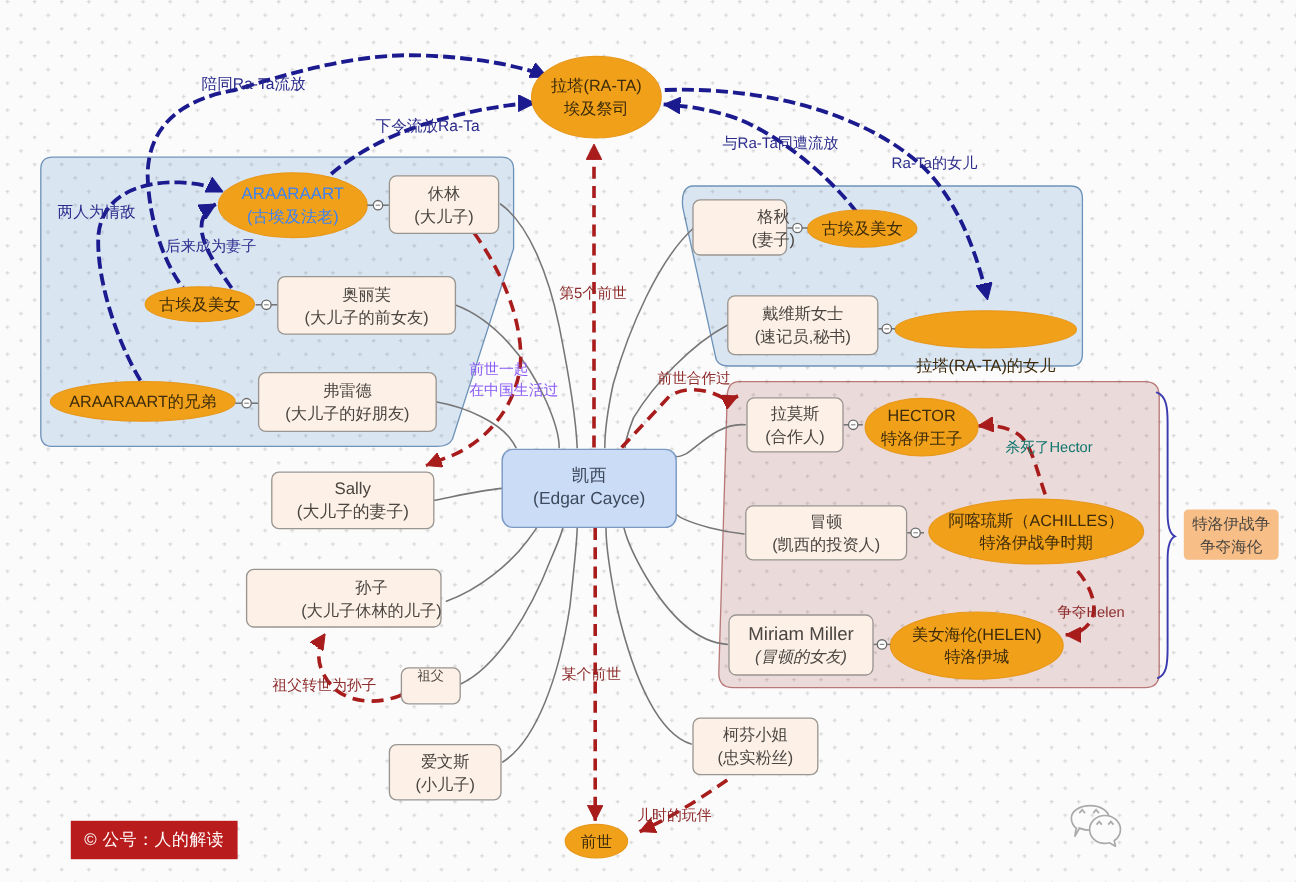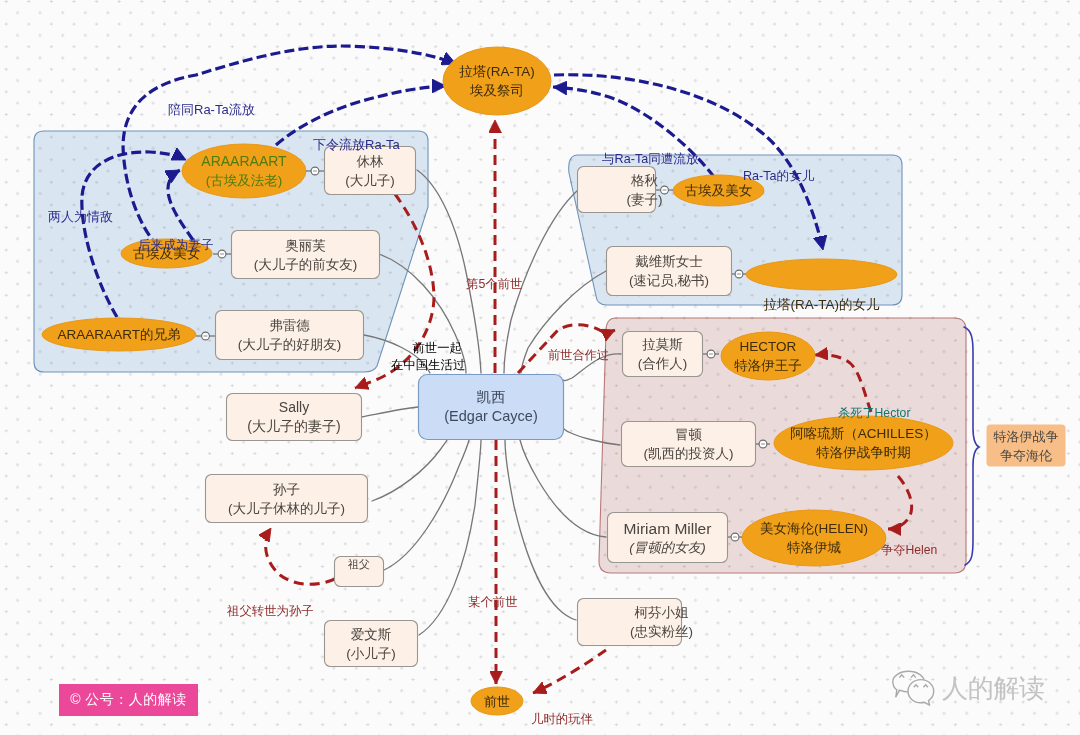--- a/index.html
+++ b/index.html
@@ -1,21 +1,21 @@
 <!DOCTYPE html>
 <html><head>
 <meta charset="utf-8">
 <style>
   html,body{margin:0;padding:0;background:#fff;}
   body{width:1080px;height:735px;overflow:hidden;font-family:"Liberation Sans",sans-serif;}
   #stage{position:relative;width:1080px;height:735px;overflow:hidden;background:#fbfbfb;}
   svg.layer{position:absolute;left:0;top:0;}
   .nodeLbl{position:absolute;display:flex;flex-direction:column;align-items:center;
            justify-content:center;text-align:center;color:#4a4540;line-height:19px;}
-  .relLbl{position:absolute;white-space:nowrap;margin-top:40px;}
+  .relLbl{position:absolute;white-space:nowrap;}
 </style>
 </head>
 <body>
 
 <div id="stage">
   <svg class="layer" id="bg-svg" width="1080" height="735">
       <defs>
         <pattern id="xgrid" width="22.6" height="22.6" patternUnits="userSpaceOnUse">
           <rect width="22.6" height="22.6" fill="#fbfbfb"></rect>
           <path d="M 4.6 1.4 L 7.8 1.4 M 6.2 -0.2 L 6.2 3.0 M 15.9 12.7 L 19.1 12.7 M 17.5 11.1 L 17.5 14.3" stroke="#d8d8d8" stroke-width="1" fill="none"></path>
@@ -126,21 +126,21 @@
       <line x1="728" y1="537" x2="742" y2="537" stroke="#767676" stroke-width="1.3"></line>
       <circle cx="735" cy="537" r="3.9" fill="#fff" stroke="#6b6b6b" stroke-width="1.1"></circle>
       <line x1="733.1" y1="537" x2="736.9" y2="537" stroke="#8a8a8a" stroke-width="1"></line>
       <path d="M 964 327 C 972 330 973 340 973 352 L 973 428 C 973 440 975 445 979 447 C 975 449 973 454 973 466 L 973 540 C 973 554 972 562 965 565" fill="none" stroke="#3B3BAF" stroke-width="1.6" stroke-linecap="round"></path>
     </svg>
   <div id="labels">
       <div class="nodeLbl" style="left: 443px; top: 47px; width: 108px; height: 68px; font-size: 13.5px; color: rgb(61, 43, 11);">
         <span>拉塔(RA-TA)</span>
         <span style="font-size: 13.5px;">埃及祭司</span>
       </div>
-      <div class="nodeLbl" style="left: 182px; top: 144px; width: 124px; height: 54px; font-size: 14px; color: #4d7c0f;">
+      <div class="nodeLbl" style="left: 182px; top: 144px; width: 124px; height: 54px; font-size: 14px; color: #3b82f6;">
         <span>ARAARAART</span>
         <span style="font-size: 13.5px;">(古埃及法老)</span>
       </div>
       <div class="nodeLbl" style="left: 324px; top: 146px; width: 92px; height: 49px; font-size: 13.5px;">
         <span>休林</span>
         <span>(大儿子)</span>
       </div>
       <div class="nodeLbl" style="left: 121px; top: 239px; width: 91px; height: 29px; font-size: 13.5px; color: rgb(61, 43, 11);">
         <span>古埃及美女</span>
       </div>
@@ -152,21 +152,21 @@
         <span>ARAARAART的兄弟</span>
       </div>
       <div class="nodeLbl" style="left: 215px; top: 310px; width: 149px; height: 50px; font-size: 13.5px;">
         <span>弗雷德</span>
         <span>(大儿子的好朋友)</span>
       </div>
       <div class="nodeLbl" style="left: 226px; top: 393px; width: 136px; height: 48px; font-size: 14px;">
         <span>Sally</span>
         <span>(大儿子的妻子)</span>
       </div>
-      <div class="nodeLbl" style="left: 205px; top: 474px; width: 163px; height: 49px; font-size: 13.5px;">
+      <div class="nodeLbl" style="left: 205px; top: 474px; width: 163px; height: 49px; font-size: 13.5px; padding-left: 23px;">
         <span>孙子</span>
         <span>(大儿子休林的儿子)</span>
       </div>
       <div class="nodeLbl" style="left: 334px; top: 556px; width: 50px; height: 16px; font-size: 11px;">
         <span>祖父</span>
       </div>
       <div class="nodeLbl" style="left: 324px; top: 620px; width: 94px; height: 47px; font-size: 13.5px;">
         <span>爱文斯</span>
         <span>(小儿子)</span>
       </div>
@@ -201,21 +201,21 @@
         <span>特洛伊战争时期</span>
       </div>
       <div class="nodeLbl" style="left: 607px; top: 512px; width: 121px; height: 51px; font-size: 15.5px;">
         <span>Miriam Miller</span>
         <span style="font-size: 13.5px; font-style: italic;">(冒顿的女友)</span>
       </div>
       <div class="nodeLbl" style="left: 742px; top: 510px; width: 144px; height: 56px; font-size: 13.5px; color: rgb(61, 43, 11);">
         <span>美女海伦(HELEN)</span>
         <span>特洛伊城</span>
       </div>
-      <div class="nodeLbl" style="left: 577px; top: 598px; width: 105px; height: 48px; font-size: 13.5px; padding-left: 32px;">
+      <div class="nodeLbl" style="left: 577px; top: 598px; width: 105px; height: 48px; font-size: 13.5px;">
         <span>柯芬小姐</span>
         <span>(忠实粉丝)</span>
       </div>
       <div class="nodeLbl" style="left: 471px; top: 687px; width: 52px; height: 28px; font-size: 13px; color: rgb(61, 43, 11);">
         <span>前世</span>
       </div>
       <div class="nodeLbl" style="left: 986px; top: 424px; width: 80px; height: 43px; font-size: 13px;">
         <span>特洛伊战争</span>
         <span>争夺海伦</span>
       </div>
@@ -229,30 +229,29 @@
       <div class="relLbl" style="left: 138px; top: 197px; color: rgb(43, 43, 140); font-size: 12.6px;">后来成为妻子</div>
       <div class="relLbl" style="left: 602px; top: 111px; color: rgb(43, 43, 140); font-size: 12.6px;">与Ra-Ta同遭流放</div>
       <div class="relLbl" style="left: 743px; top: 128px; color: rgb(43, 43, 140); font-size: 12.6px;">Ra-Ta的女儿</div>
       <div class="relLbl" style="left: 466px; top: 236px; color: rgb(142, 43, 43); font-size: 12.4px;">第5个前世</div>
       <div class="relLbl" style="left: 548px; top: 307px; color: rgb(142, 43, 43); font-size: 12.2px;">前世合作过</div>
       <div class="relLbl" style="left: 838px; top: 365px; color: #0f766e; font-size: 12.2px;">杀死了Hector</div>
       <div class="relLbl" style="left: 881px; top: 502px; color: rgb(142, 43, 43); font-size: 12.2px;">争夺Helen</div>
       <div class="relLbl" style="left: 227px; top: 563px; color: rgb(142, 43, 43); font-size: 12.4px;">祖父转世为孙子</div>
       <div class="relLbl" style="left: 468px; top: 554px; color: rgb(142, 43, 43); font-size: 12.4px;">某个前世</div>
       <div class="relLbl" style="left: 531px; top: 671px; color: rgb(142, 43, 43); font-size: 12.4px;">儿时的玩伴</div>
-      <div class="relLbl" style="left: 391px; top: 300px; color: #000000; width: 71px; font-size: 12.4px; text-align: right; line-height: 16.5px;">
+      <div class="relLbl" style="left: 391px; top: 300px; color: #8b5cf6; width: 71px; font-size: 12.4px; text-align: left; line-height: 16.5px;">
         <div>前世一起</div>
         <div>在中国生活过</div>
       </div>
-      <div style="position: absolute; left: 59px; top: 684px; width: 139px; height: 32px; background: #ec4899; color: rgb(255, 255, 255); font-size: 14px; display: flex; align-items: center; justify-content: center; letter-spacing: 0.5px;">© 公号：人的解读</div>
+      <div style="position: absolute; left: 59px; top: 684px; width: 139px; height: 32px; background: #b91c1c; color: rgb(255, 255, 255); font-size: 14px; display: flex; align-items: center; justify-content: center; letter-spacing: 0.5px;">© 公号：人的解读</div>
       <div style="position: absolute; left: 888px; top: 666px; width: 170px; height: 45px;">
         <svg width="52" height="45" viewBox="888 666 52 45" style="position:absolute;left:0;top:0;">
           <path d="M 908.5 671.3 C 917.2 671.3 924.2 675.9 924.2 681.6 C 924.2 687.3 917.2 691.9 908.5 691.9 C 905.2 691.9 902.1 691.2 899.6 690.1 L 895.8 696.8 L 896.8 690.0 C 894.1 688.0 892.8 684.9 892.8 681.6 C 892.8 675.9 899.8 671.3 908.5 671.3 Z" fill="none" stroke="#A9A9A9" stroke-width="1.4" stroke-linejoin="round"></path>
           <path d="M 899.4 677.6 L 901.8 674.8 L 904.2 677.6" fill="none" stroke="#A9A9A9" stroke-width="1.4"></path>
           <path d="M 911.0 677.6 L 913.4 674.8 L 915.8 677.6" fill="none" stroke="#A9A9A9" stroke-width="1.4"></path>
           <path d="M 920.8 679.6 C 928.0 679.6 933.7 684.8 933.7 691.2 C 933.7 695.0 931.7 698.4 928.5 700.6 L 929.6 705.2 L 924.4 702.3 C 923.2 702.6 922.0 702.8 920.8 702.8 C 913.6 702.8 908.0 697.6 908.0 691.2 C 908.0 684.8 913.6 679.6 920.8 679.6 Z" fill="#fbfbfb" stroke="#A9A9A9" stroke-width="1.4" stroke-linejoin="round"></path>
           <path d="M 913.8 687.2 L 916.0 684.7 L 918.2 687.2" fill="none" stroke="#A9A9A9" stroke-width="1.4"></path>
           <path d="M 923.5 687.2 L 925.7 684.7 L 927.9 687.2" fill="none" stroke="#A9A9A9" stroke-width="1.4"></path>
         </svg>
-        <span style="position:absolute;left:54px;top:5px;font-size:26px;color:#C3C3C3;white-space:nowrap;letter-spacing:-0.3px;">人的解读</span>
       </div>
     </div>
 </div>
 
 </body></html>

